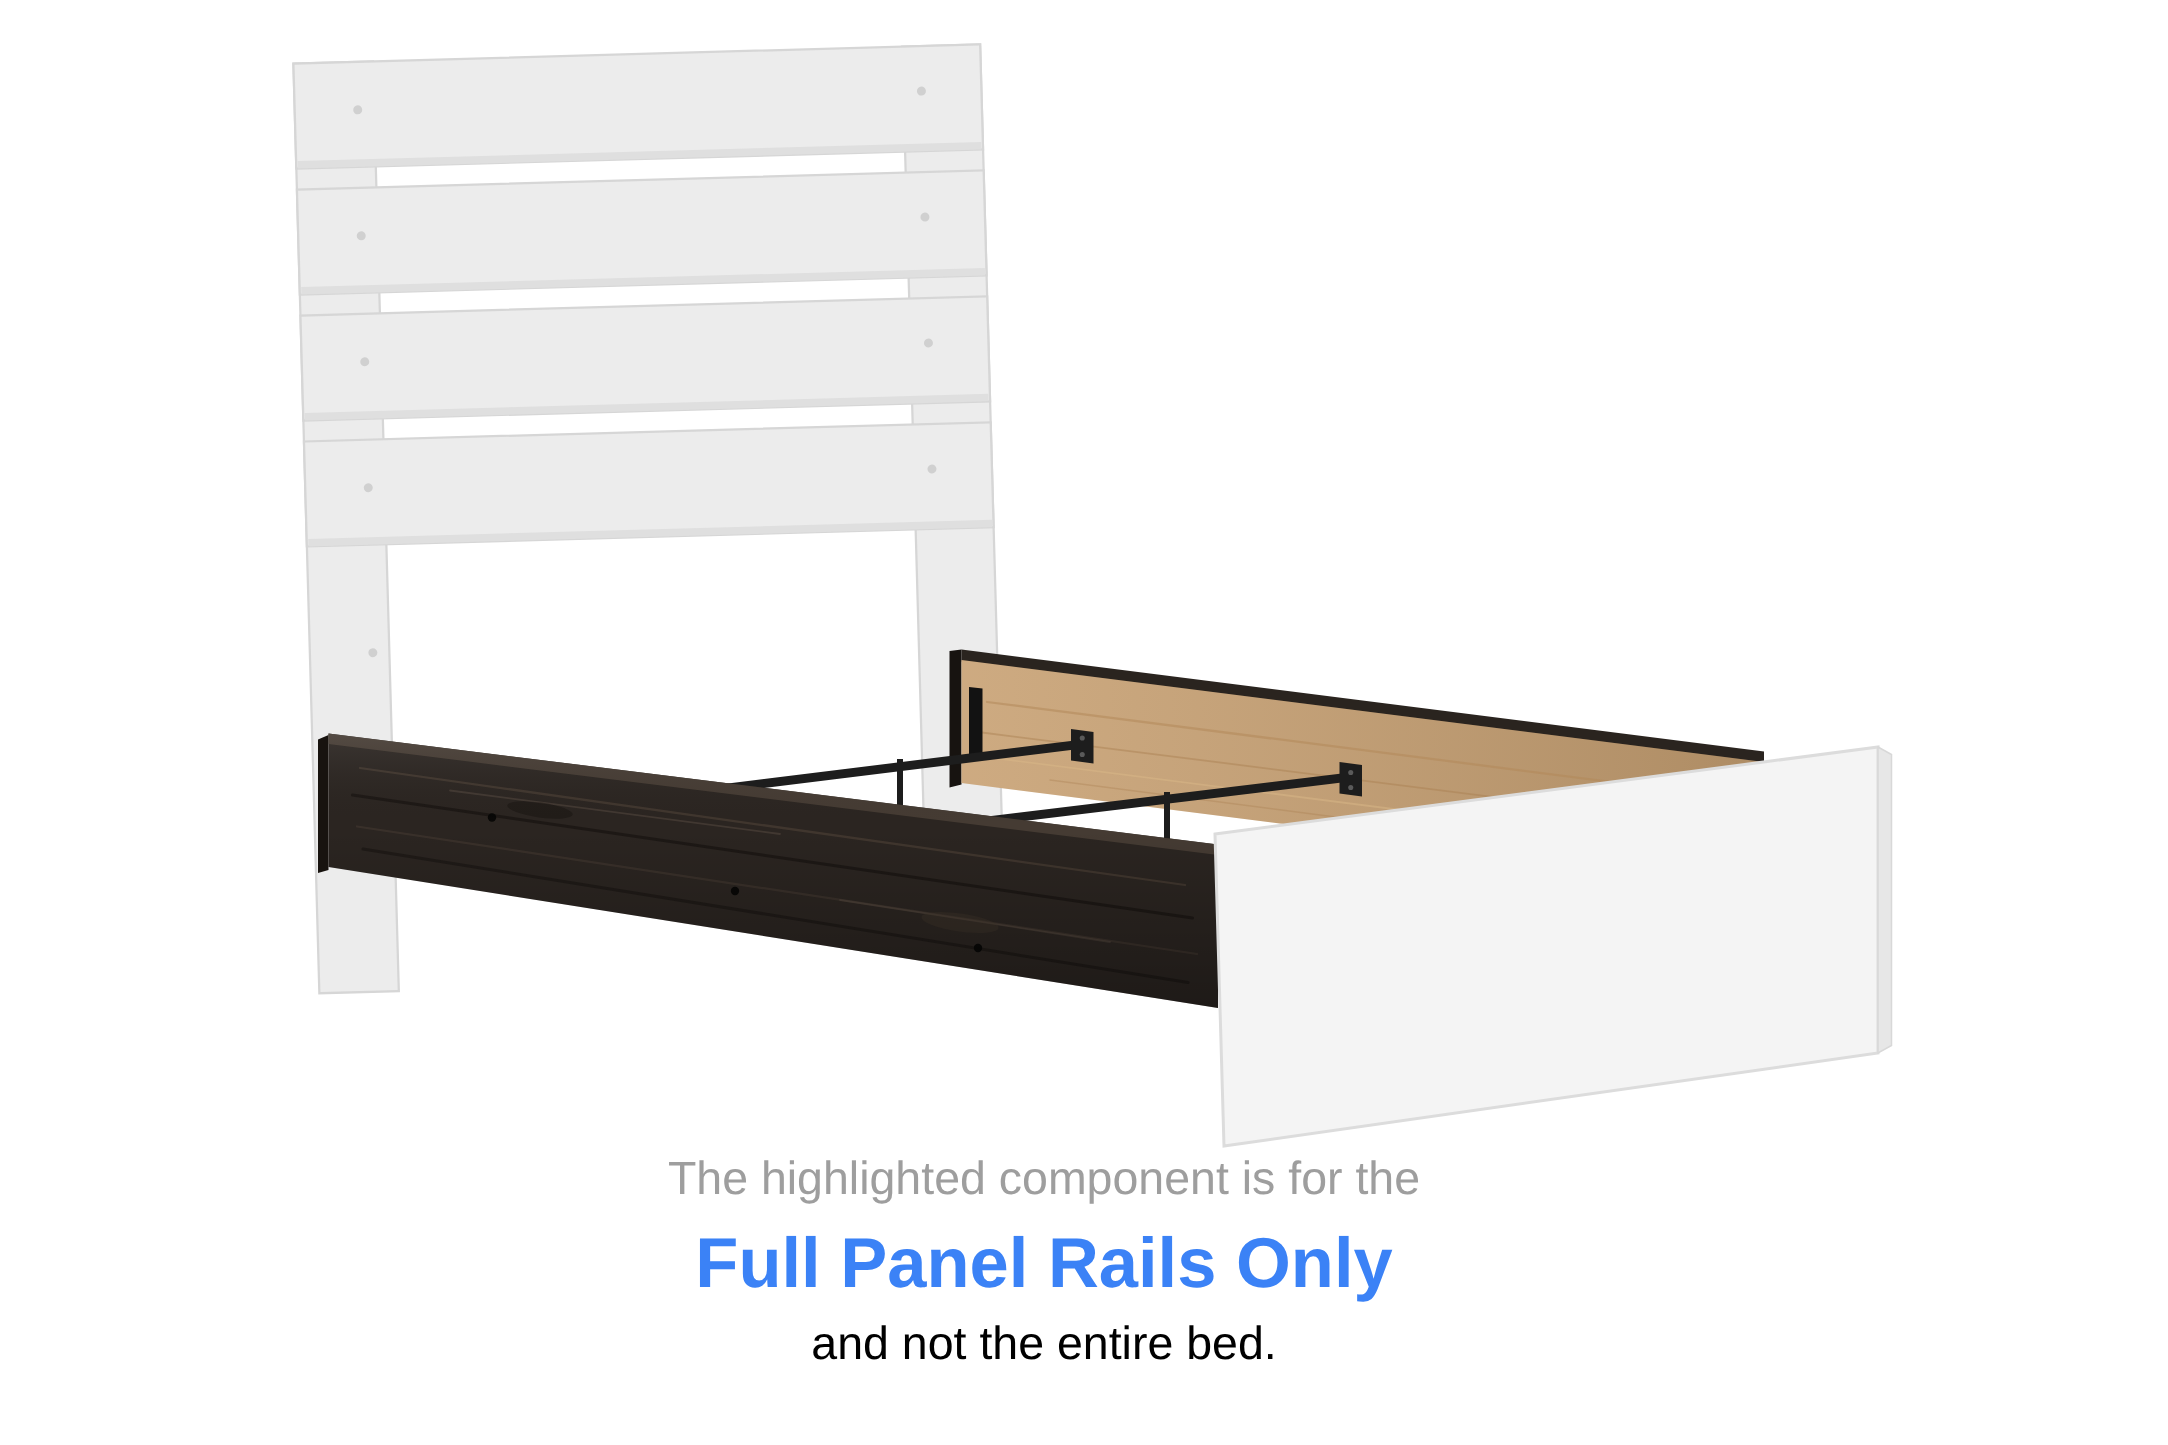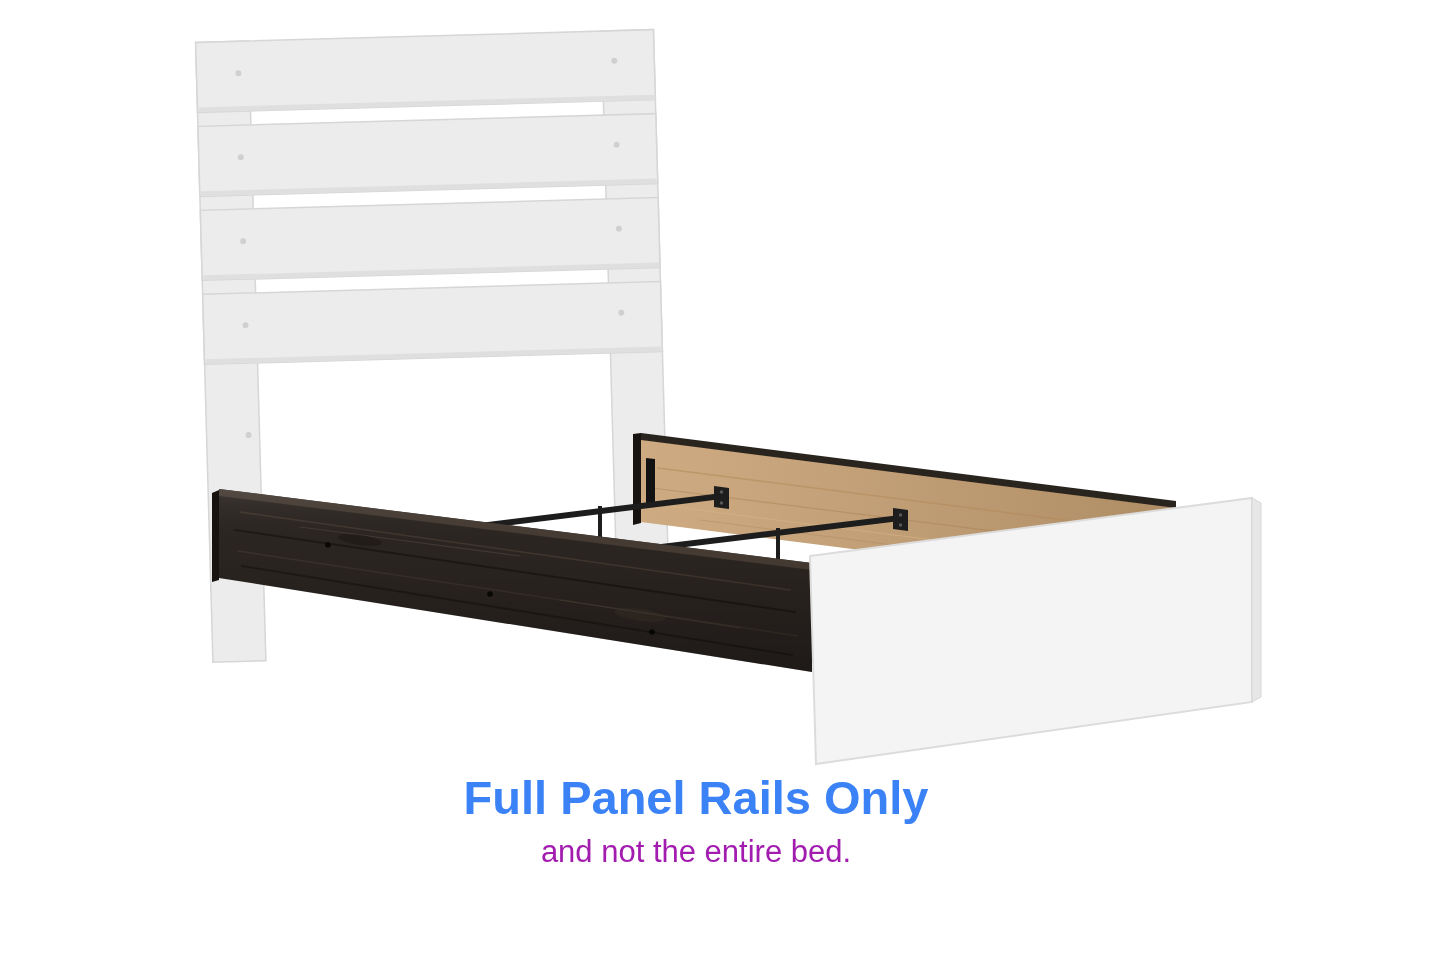--- a/index.html
+++ b/index.html
@@ -125,17 +125,18 @@
       <polygon points="219,489 812,563 812,672 219,578" fill="url(#railShade)"></polygon>
     </g>
 
     <g>
       <polygon class="fb" points="810,556 1252,498 1252,702 816,764" style="fill: rgb(244, 244, 244);"></polygon>
       <polygon class="fb-edge" points="1252,498 1261,503 1261,697 1252,702" style="fill: rgb(231, 231, 231);"></polygon>
     </g>
   </svg>
 
   <figure class="caption">
+    <div class="caption-line" style="color: rgb(158, 158, 158);">The highlighted component is for the</div>
     <div class="caption-title" style="color: #3b82f6;">Full Panel Rails Only</div>
-    <div class="caption-line" style="color: #a21caf;">and not the entire bed.</div>
+    <div class="caption-line" style="color: #000000;">and not the entire bed.</div>
   </figure>
 
 </div>
 
 </body></html>

